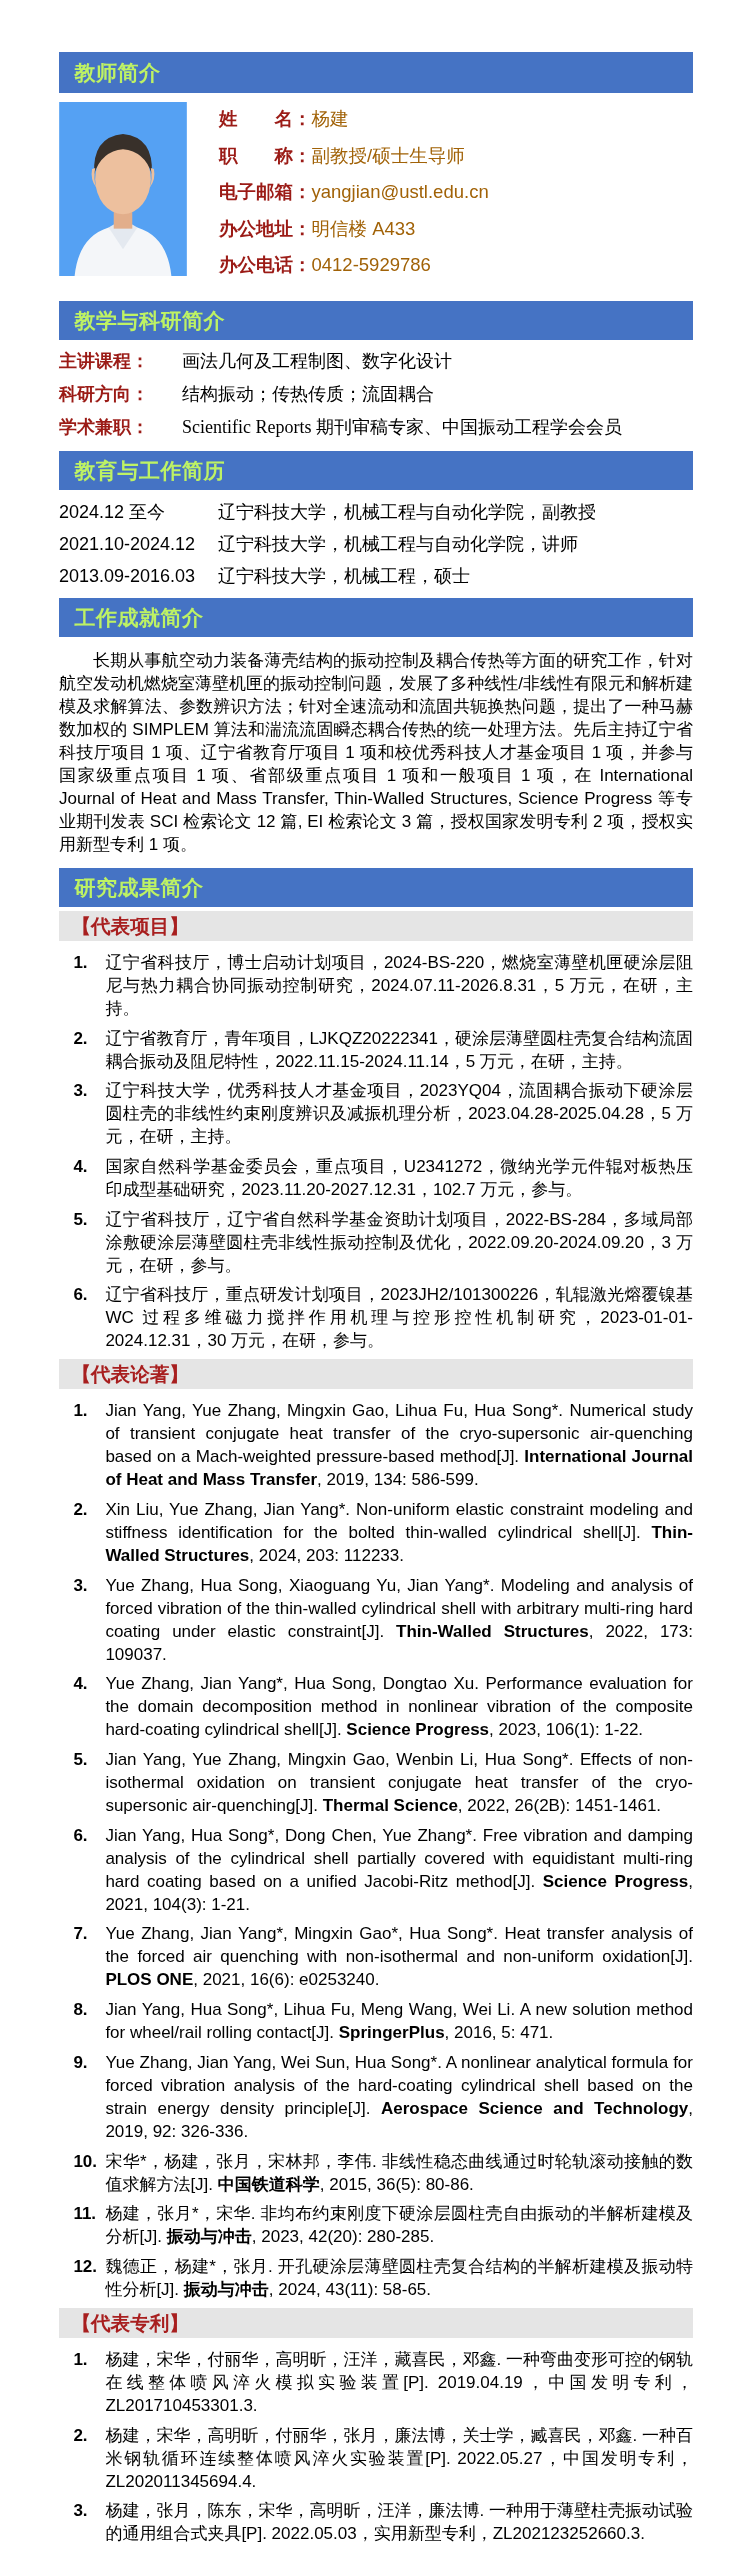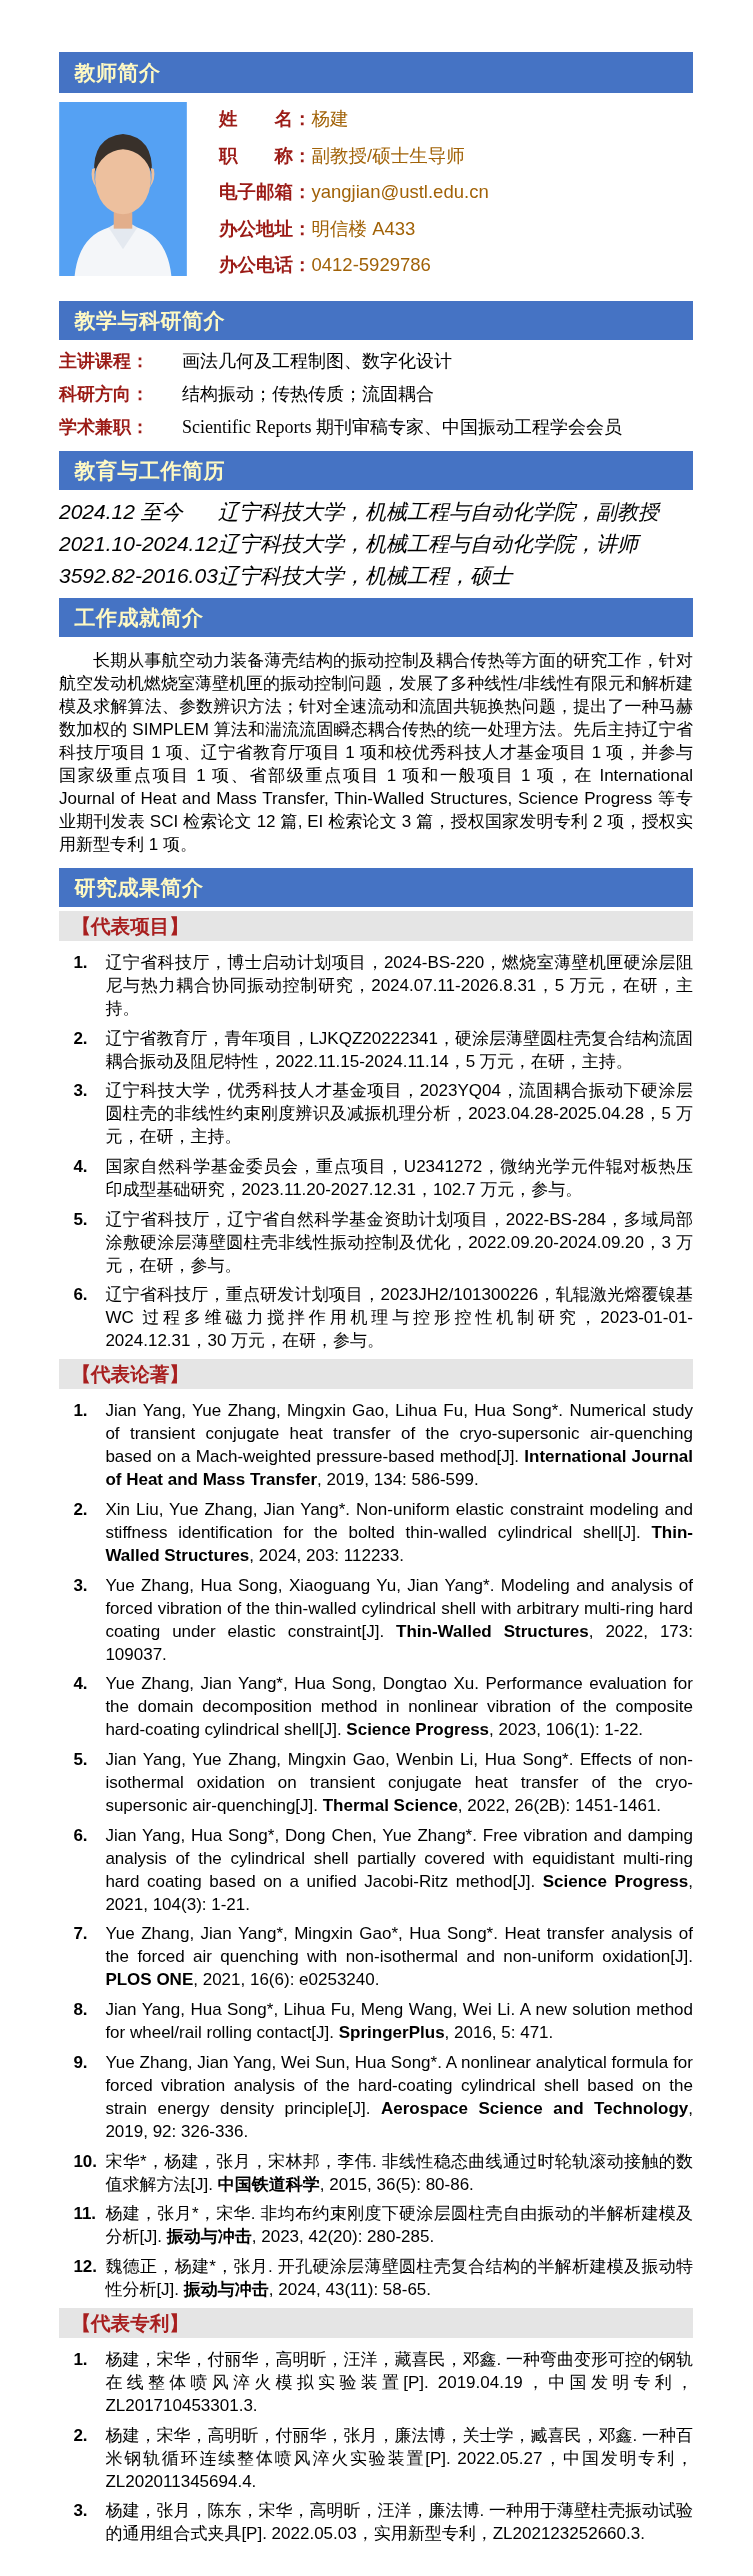--- a/index.html
+++ b/index.html
@@ -6,21 +6,21 @@
   body{
     width:754px;
     font-family:"Liberation Sans","DejaVu Sans",sans-serif;
     color:#000;
     -webkit-font-smoothing:antialiased;
   }
   .page{padding:52px 61px 31px 59px;}
 
   
   .banner{
-    background:#4573C4;color:#fef9c3;font-weight:bold;
+    background:#4573C4;color:#bef264;font-weight:bold;
     font-size:21px;height:39px;line-height:39px;
     padding-left:15.5px;margin-top:11.3px;
     letter-spacing:0.5px;
   }
   .banner.first{margin-top:0;height:41px;line-height:41px;}
 
   
   .info-row{display:flex;margin-top:9.3px;}
   .photo{
     width:128px;height:174px;flex:0 0 128px;overflow:hidden;
@@ -31,21 +31,21 @@
   .flabel{color:#9B1B16;font-weight:bold;display:inline-block;min-width:109px;text-align:right;}
   .fvalue{color:#a16207;}
 
   
   .kv-list{margin-top:10px;font-family:Liberation Serif, serif;}
   .kv-row{font-size:18px;line-height:23px;margin-bottom:10.3px;}
   .tlabel{color:#9B1B16;font-weight:bold;display:inline-block;min-width:123px;}
 
   
   .edu-list{margin-top:11.3px;}
-  .edu-row{font-size:21px;line-height:22px;margin-bottom:9.8px;font-style:italic;}
+  .edu-row{font-size:18px;line-height:22px;margin-bottom:9.8px;}
   .period{display:inline-block;min-width:159px;}
 
   
   .para{
     font-size:17px;line-height:23px;text-align:justify;
     margin:12.4px 0 7.2px 0;text-indent:2em;
   }
 
   
   .strip{
@@ -103,21 +103,21 @@
       <div class="kv-row"><span class="tlabel">科研方向：</span><span class="tvalue">结构振动；传热传质；流固耦合</span></div>
       <div class="kv-row"><span class="tlabel">学术兼职：</span><span class="tvalue">Scientific Reports 期刊审稿专家、中国振动工程学会会员</span></div>
     </div>
 
   <div class="banner">
     <span>教育与工作简历</span>
   </div>
   <div class="edu-list" id="education-rows">
       <div class="edu-row"><span class="period">2024.12 至今</span><span class="detail">辽宁科技大学，机械工程与自动化学院，副教授</span></div>
       <div class="edu-row"><span class="period">2021.10-2024.12</span><span class="detail">辽宁科技大学，机械工程与自动化学院，讲师</span></div>
-      <div class="edu-row"><span class="period">3592.82-2016.03</span><span class="detail">辽宁科技大学，机械工程，硕士</span></div>
+      <div class="edu-row"><span class="period">2013.09-2016.03</span><span class="detail">辽宁科技大学，机械工程，硕士</span></div>
     </div>
 
   <div class="banner">
     <span>工作成就简介</span>
   </div>
   <p class="para">长期从事航空动力装备薄壳结构的振动控制及耦合传热等方面的研究工作，针对航空发动机燃烧室薄壁机匣的振动控制问题，发展了多种线性/非线性有限元和解析建模及求解算法、参数辨识方法；针对全速流动和流固共轭换热问题，提出了一种马赫数加权的 SIMPLEM 算法和湍流流固瞬态耦合传热的统一处理方法。先后主持辽宁省科技厅项目 1 项、辽宁省教育厅项目 1 项和校优秀科技人才基金项目 1 项，并参与国家级重点项目 1 项、省部级重点项目 1 项和一般项目 1 项，在 International Journal of Heat and Mass Transfer, Thin-Walled Structures, Science Progress 等专业期刊发表 SCI 检索论文 12 篇, EI 检索论文 3 篇，授权国家发明专利 2 项，授权实用新型专利 1 项。</p>
 
   <div class="banner">
     <span>研究成果简介</span>
   </div>

